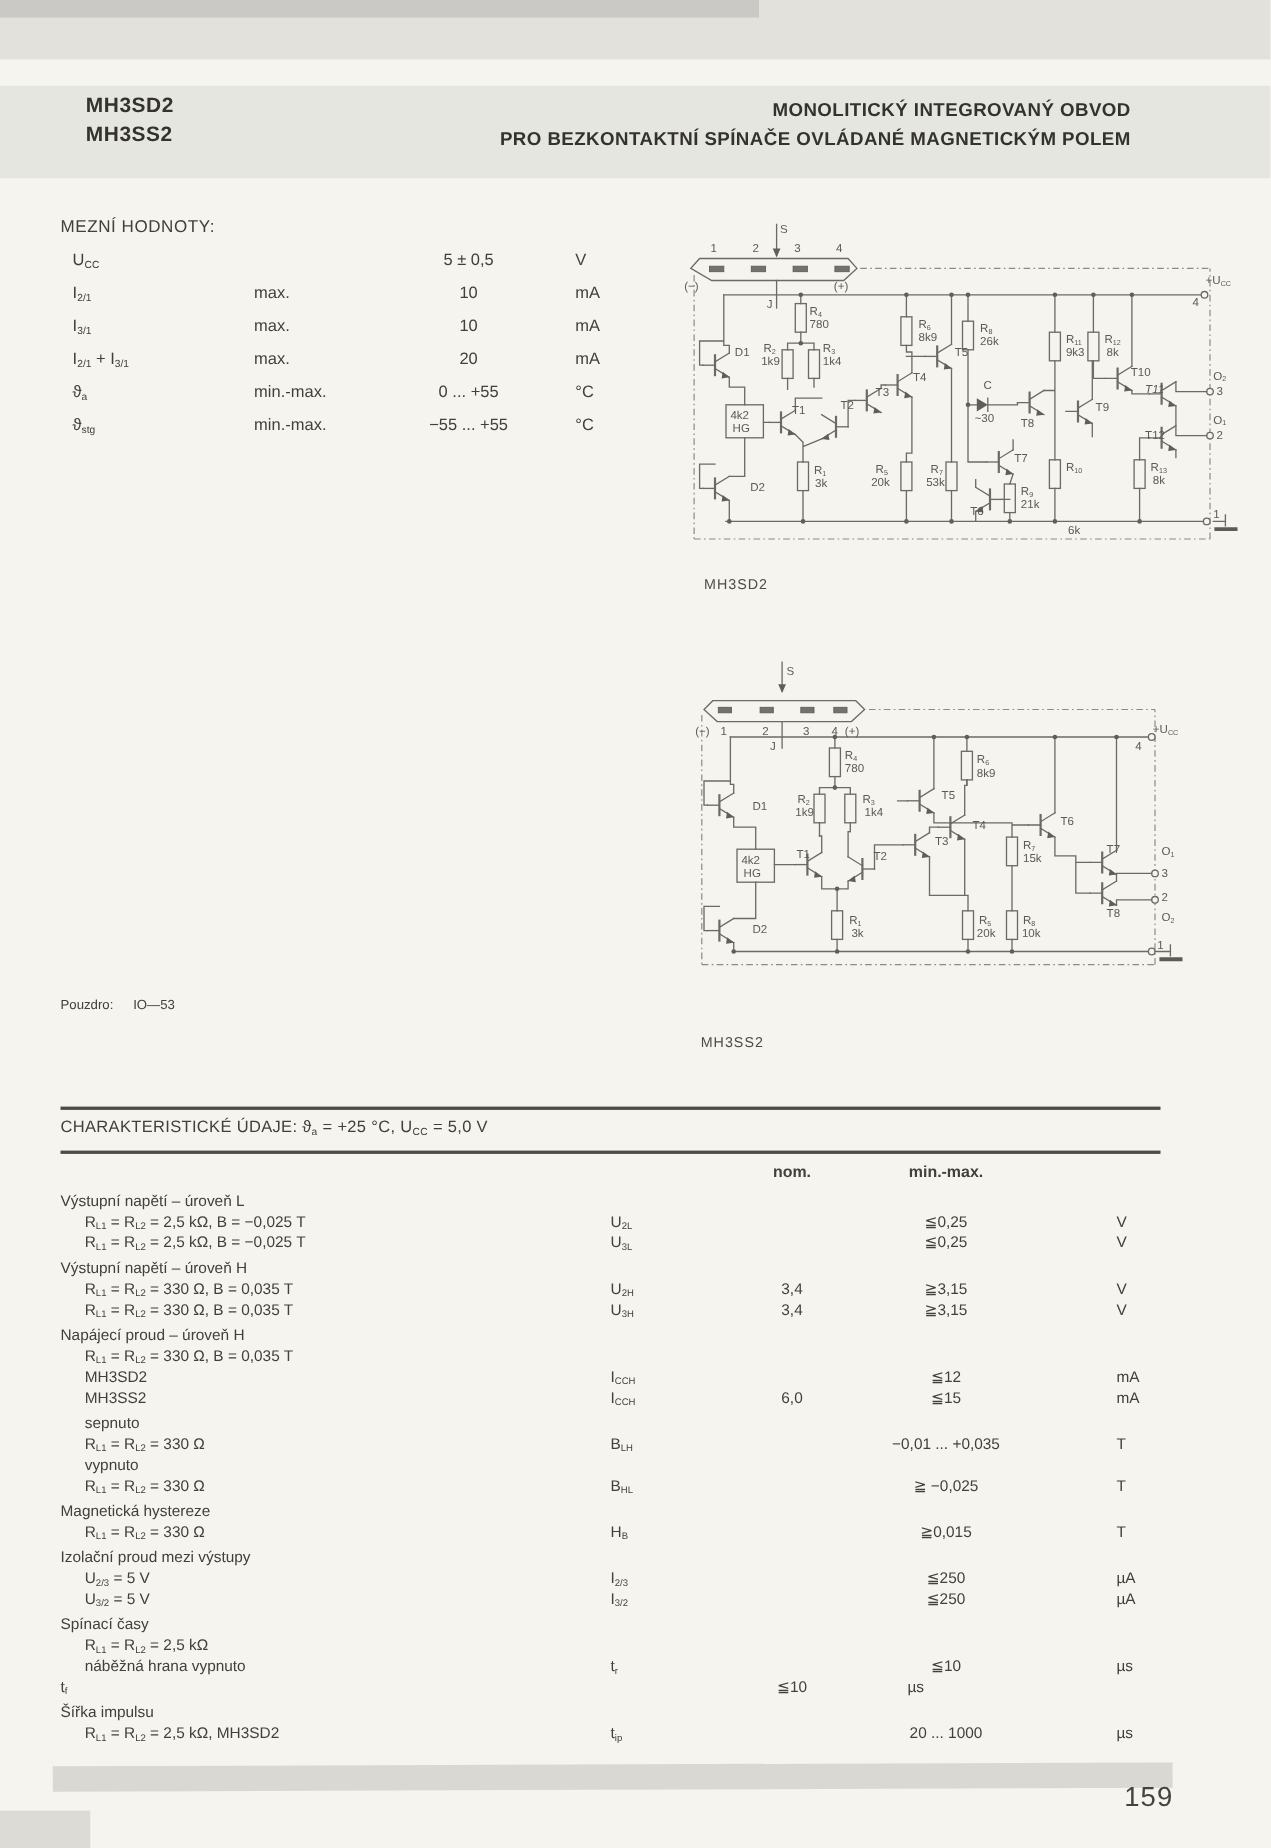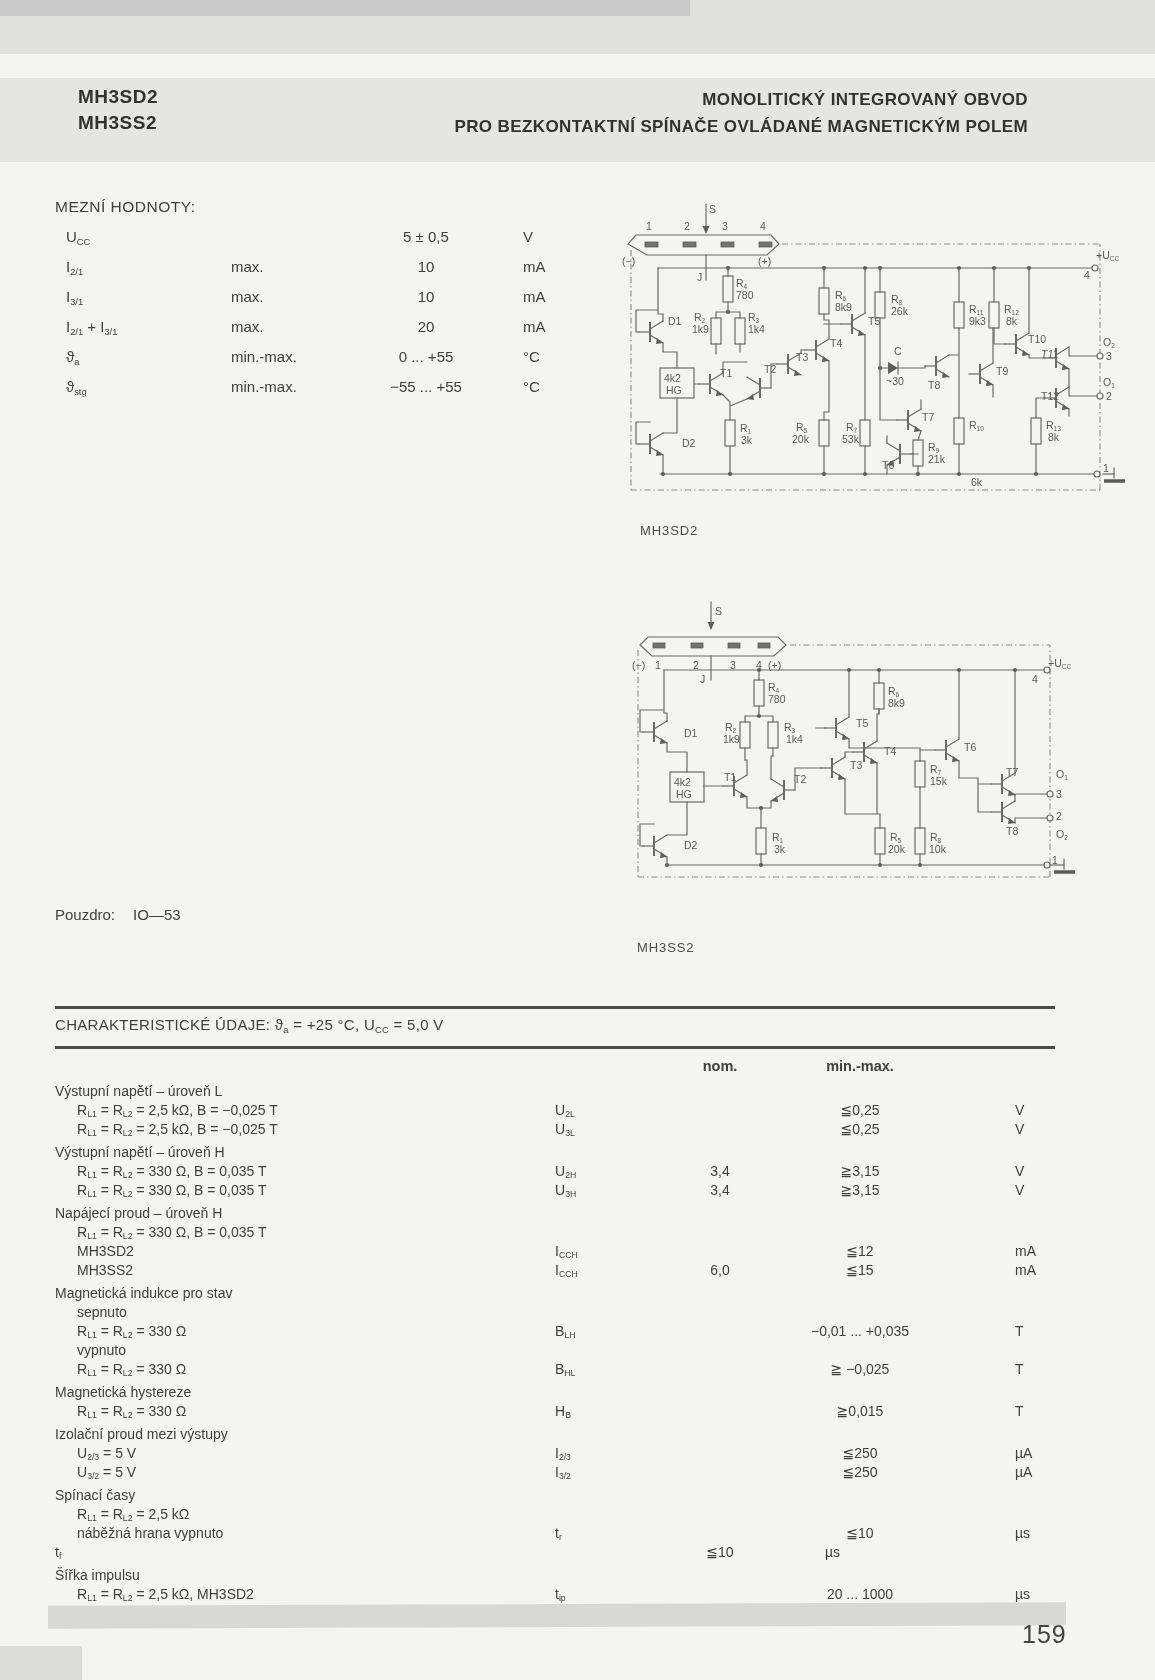--- a/index.html
+++ b/index.html
@@ -30,21 +30,21 @@
   svg{position:absolute;left:0;top:0;overflow:visible}
   .wr{stroke:#6b6a65;stroke-width:1.2;fill:none;stroke-linecap:square}
   .thick{stroke:#5c5b56;stroke-width:3.5;fill:none}
   .dsh{stroke:#8c8b86;stroke-width:1.1;fill:none;stroke-dasharray:6 3 1.5 3}
   .dt{fill:#5f5e59;stroke:none}
   .pc{fill:#f5f4ef}
   .pin{fill:#73726d;stroke:#5f5e59;stroke-width:.8}
   .boxtxt{fill:none;stroke:#6b6a65;stroke-width:1.2}
   .caption{position:absolute;font-size:13px;letter-spacing:.9px;color:#4e4d48}
   
-  .pouzdro{left:55px;top:906px;font-size:15px}
+  .pouzdro{left:55px;top:906px;font-size:12px}
   .pouzdro span{margin-right:18px}
   
   .rule{position:absolute;left:55px;width:1000px;height:2.6px;background:#4c4b46}
   .char-head{left:55px;top:1016px;font-size:15px;letter-spacing:.3px}
   .colhdr{position:absolute;top:1058px;font-size:14.5px;font-weight:700;text-align:center}
   .chars{left:55px;top:1082px;width:1010px;font-size:14px;line-height:19px}
   .cgroup{margin-bottom:4px}
   .crow{display:grid;grid-template-columns:500px 120px 90px 190px 100px}
   .c-cond{padding-left:22px}
   .c-nom{text-align:center}
@@ -458,21 +458,20 @@
       </div>
       <div class="crow">
         <div class="c-cond">MH3SS2</div>
         <div class="c-sym">I<sub>CCH</sub></div>
         <div class="c-nom">6,0</div>
         <div class="c-mm">≦15</div>
         <div class="c-unit">mA</div>
       </div>
     </div>
     <div class="cgroup">
-      <div class="ctitle">Magnetická indukce pro stav</div>
       <div class="crow">
         <div class="c-cond">sepnuto</div>
         <div class="c-sym"></div>
         <div class="c-nom"></div>
         <div class="c-mm"></div>
         <div class="c-unit"></div>
       </div>
       <div class="crow">
         <div class="c-cond">R<sub>L1</sub> = R<sub>L2</sub> = 330 Ω</div>
         <div class="c-sym">B<sub>LH</sub></div>

